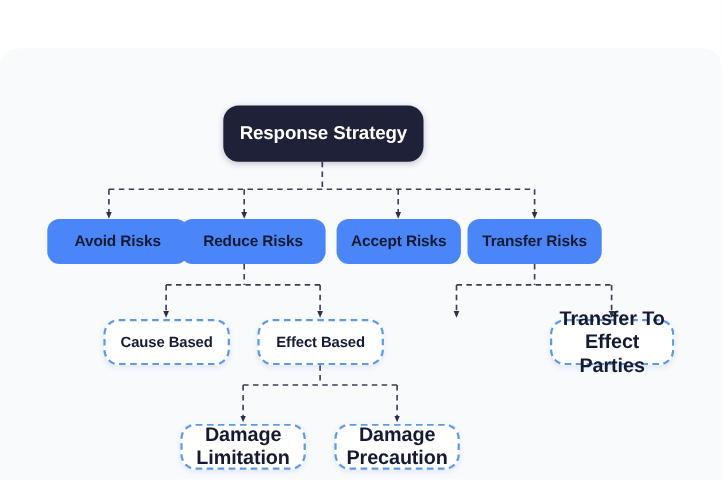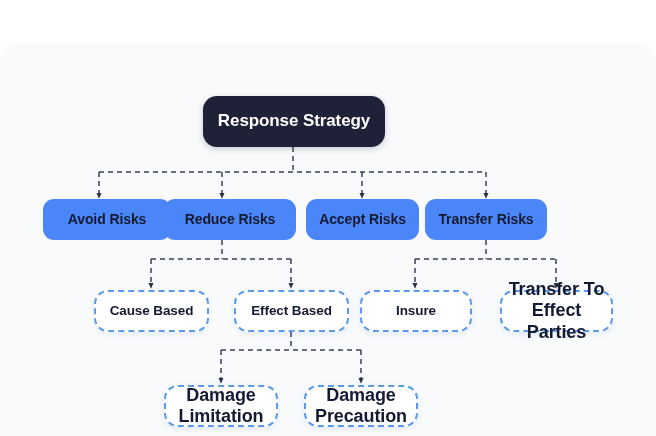--- a/index.html
+++ b/index.html
@@ -163,23 +163,20 @@
   <div class="node node-primary" style="left:425px; top:155px; width:122px; height:41px;">
     <span>Transfer Risks</span>
   </div>
 
   <div class="node node-dashed" style="left:94px; top:246px; width:115px; height:42px;">
     <span>Cause Based</span>
   </div>
   <div class="node node-dashed" style="left:234px; top:246px; width:115px; height:42px;">
     <span>Effect Based</span>
   </div>
-  <div class="node node-dashed" style="left:360px; top:246px; width:112px; height:42px;">
-    <span>Insure</span>
-  </div>
   <div class="node node-dashed two-line" style="left:500px; top:246px; width:113px; height:42px;">
     <span>
       <span>Transfer To</span><br>
       <span>Effect Parties</span>
     </span>
   </div>
 
   <div class="node node-dashed two-line" style="left:164px; top:341px; width:114px; height:42px;">
     <span>
       <span>Damage</span><br>

